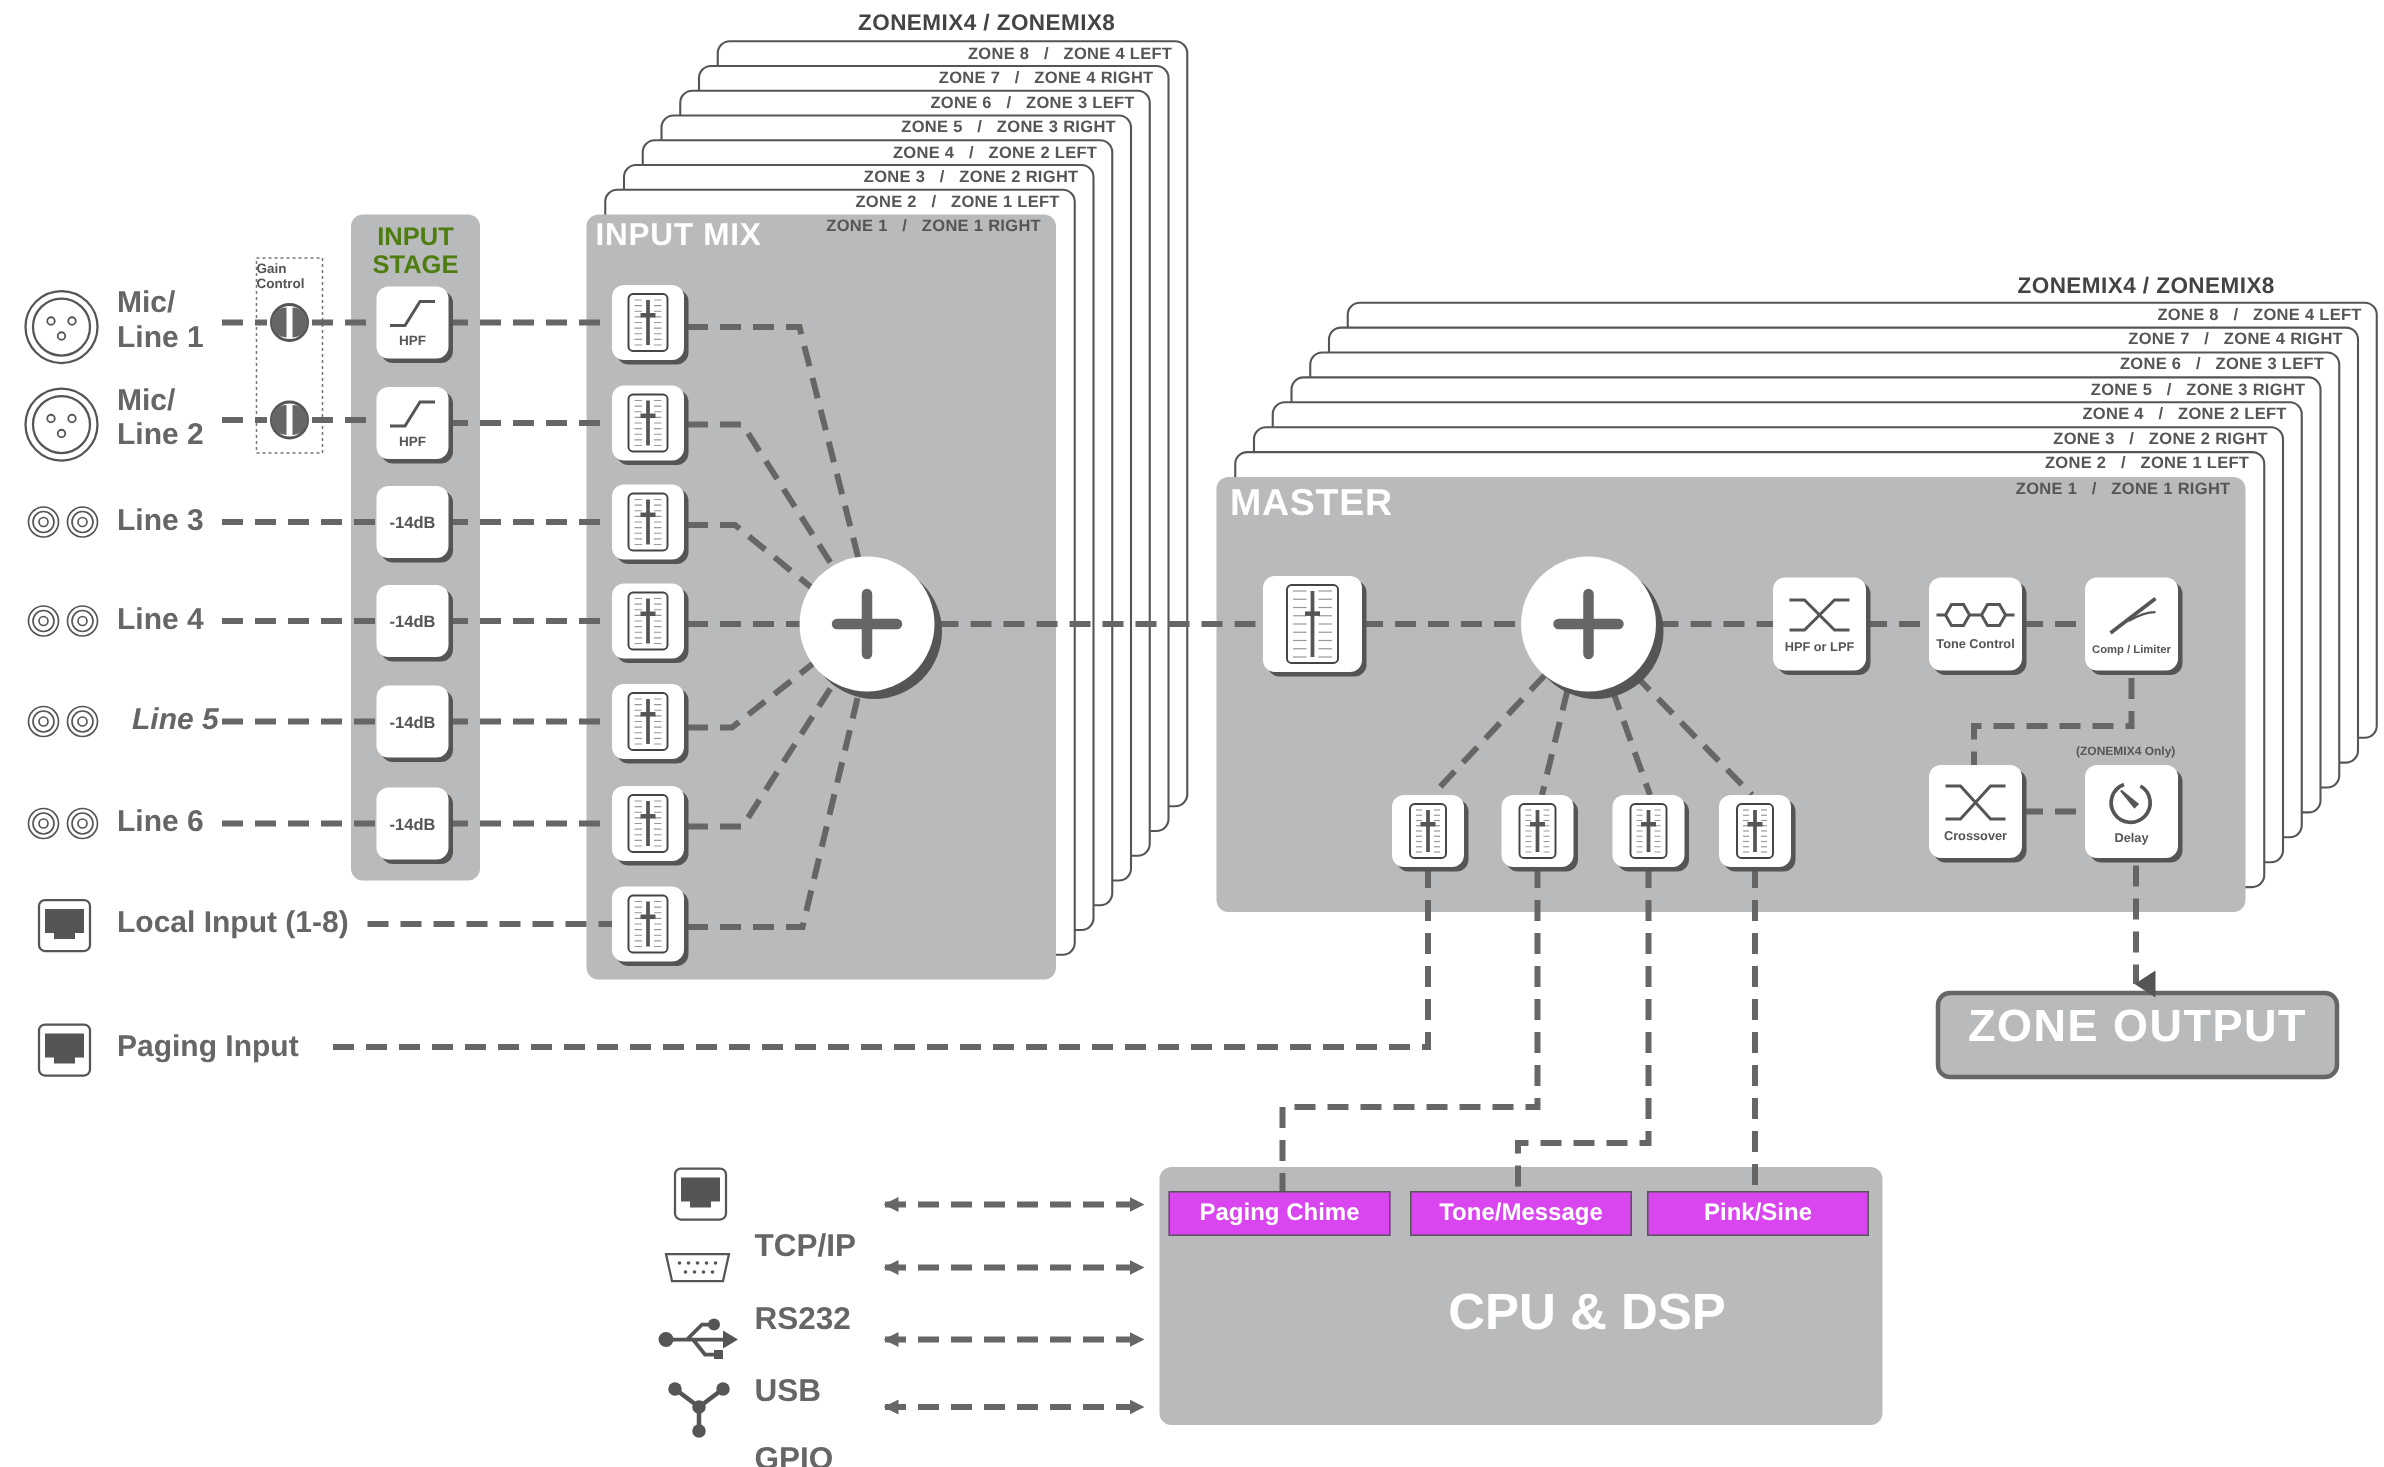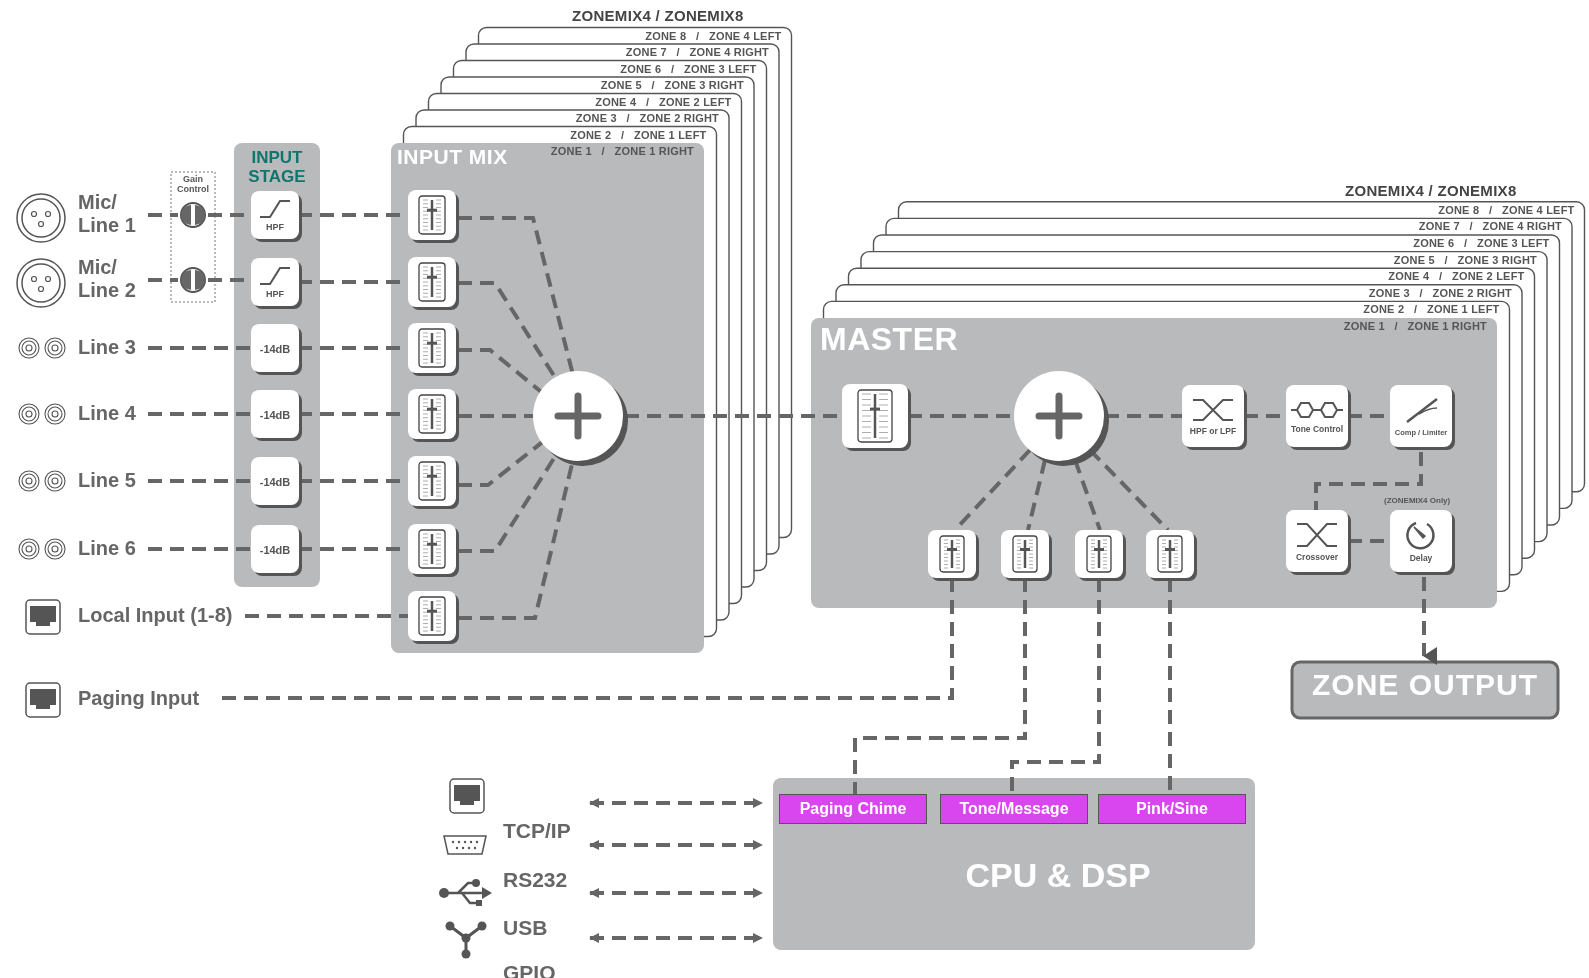--- a/index.html
+++ b/index.html
@@ -2,22 +2,22 @@
 <html><head>
 <meta charset="utf-8">
 <style>
   html, body { margin:0; padding:0; background:#ffffff; }
   body { width:1589px; height:978px; position:relative; overflow:hidden;
          font-family:"Liberation Sans", sans-serif; font-weight:bold; color:#666666; }
   svg#diagram { position:absolute; left:0; top:0; }
   .abs { position:absolute; }
   .hdr { font-size:15px; color:#444; letter-spacing:0.3px; white-space:nowrap; }
   .zlabel { font-size:11px; color:#555; white-space:nowrap; text-align:right; letter-spacing:0.2px; }
-  .panel-title { color:#ffffff; font-size:32px; letter-spacing:0.5px; white-space:nowrap; }
-  .stage-title { color:#0f766e; font-size:17px; text-align:center; line-height:19px; width:86px; }
+  .panel-title { color:#ffffff; font-size:25px; letter-spacing:0.5px; white-space:nowrap; }
+  .stage-title { color:#4d7c0f; font-size:17px; text-align:center; line-height:19px; width:86px; }
   .in-label { font-size:20px; color:#666; line-height:23px; white-space:nowrap; }
   .box { position:absolute; background:#fff; border-radius:8px; box-shadow:3px 3px 0 #555;
          display:flex; flex-direction:column; align-items:center; justify-content:center; }
   .box .cap { font-size:8.5px; color:#555; margin-top:2px; white-space:nowrap; }
   .cpu-btn { position:absolute; background:#d946ef; color:#fff; font-size:16px;
              display:flex; align-items:center; justify-content:center; border:1px solid #555; }
   .io-label { font-size:21px; color:#666; white-space:nowrap;margin-top:36px; }
 </style>
 </head>
 <body>
@@ -217,21 +217,21 @@
     <div class="zlabel" style="position: absolute; right: 27px; top: 220.4px; white-space: pre;">ZONE 7   /   ZONE 4 RIGHT</div>
     <div class="zlabel" style="position: absolute; right: 39.5px; top: 237px; white-space: pre;">ZONE 6   /   ZONE 3 LEFT</div>
     <div class="zlabel" style="position: absolute; right: 52px; top: 253.6px; white-space: pre;">ZONE 5   /   ZONE 3 RIGHT</div>
     <div class="zlabel" style="position: absolute; right: 64.5px; top: 270.2px; white-space: pre;">ZONE 4   /   ZONE 2 LEFT</div>
     <div class="zlabel" style="position: absolute; right: 77px; top: 286.8px; white-space: pre;">ZONE 3   /   ZONE 2 RIGHT</div>
     <div class="zlabel" style="position: absolute; right: 89.5px; top: 303.4px; white-space: pre;">ZONE 2   /   ZONE 1 LEFT</div>
     <div class="zlabel" style="position: absolute; right: 102px; top: 320px; white-space: pre;">ZONE 1   /   ZONE 1 RIGHT</div>
   </div>
 <div class="abs panel-title" style="left:820px;top:321px;">MASTER</div>
 
-<div class="abs" style="left:171px;top:174px;width:44px;text-align:center;font-size:9px;line-height:10px;color:#555;">
+<div class="abs" style="left:171px;top:174px;width:44px;text-align:left;font-size:9px;line-height:10px;color:#555;">
   <div>Gain</div>
   <div>Control</div>
 </div>
 
 <div class="abs stage-title" style="left:234px;top:148px;">
   <div>INPUT</div>
   <div>STAGE</div>
 </div>
 <div id="stage-blocks">
     <div class="box" style="left: 251px; top: 191px; width: 48px; height: 48px;">
@@ -264,21 +264,21 @@
     <div class="abs in-label" style="left: 78px; top: 191px;">
       <div>Mic/</div>
       <div>Line 1</div>
     </div>
     <div class="abs in-label" style="left: 78px; top: 256px;">
       <div>Mic/</div>
       <div>Line 2</div>
     </div>
     <div class="abs in-label" style="left: 78px; top: 336px;">Line 3</div>
     <div class="abs in-label" style="left: 78px; top: 402px;">Line 4</div>
-    <div class="abs in-label" style="left: 78px; top: 469px;">Line 5</div>
+    <div class="abs in-label" style="left: 88px; top: 469px; font-style: italic;">Line 5</div>
     <div class="abs in-label" style="left: 78px; top: 537px;">Line 6</div>
     <div class="abs in-label" style="left: 78px; top: 604px;">Local Input (1-8)</div>
   </div>
 <div class="abs in-label" style="left:78px;top:687px;">Paging Input</div>
 
 <div id="inmix-faders">
     <div class="box" style="left: 408px; top: 190px; width: 48px; height: 50px;">
       <svg width="34" height="42">
         <rect x="4" y="2" width="26" height="38" rx="3" fill="#fff" stroke="#444" stroke-width="1.3"></rect>
         <line x1="8" y1="6" x2="13" y2="6" stroke="#999" stroke-width="0.8"></line>

